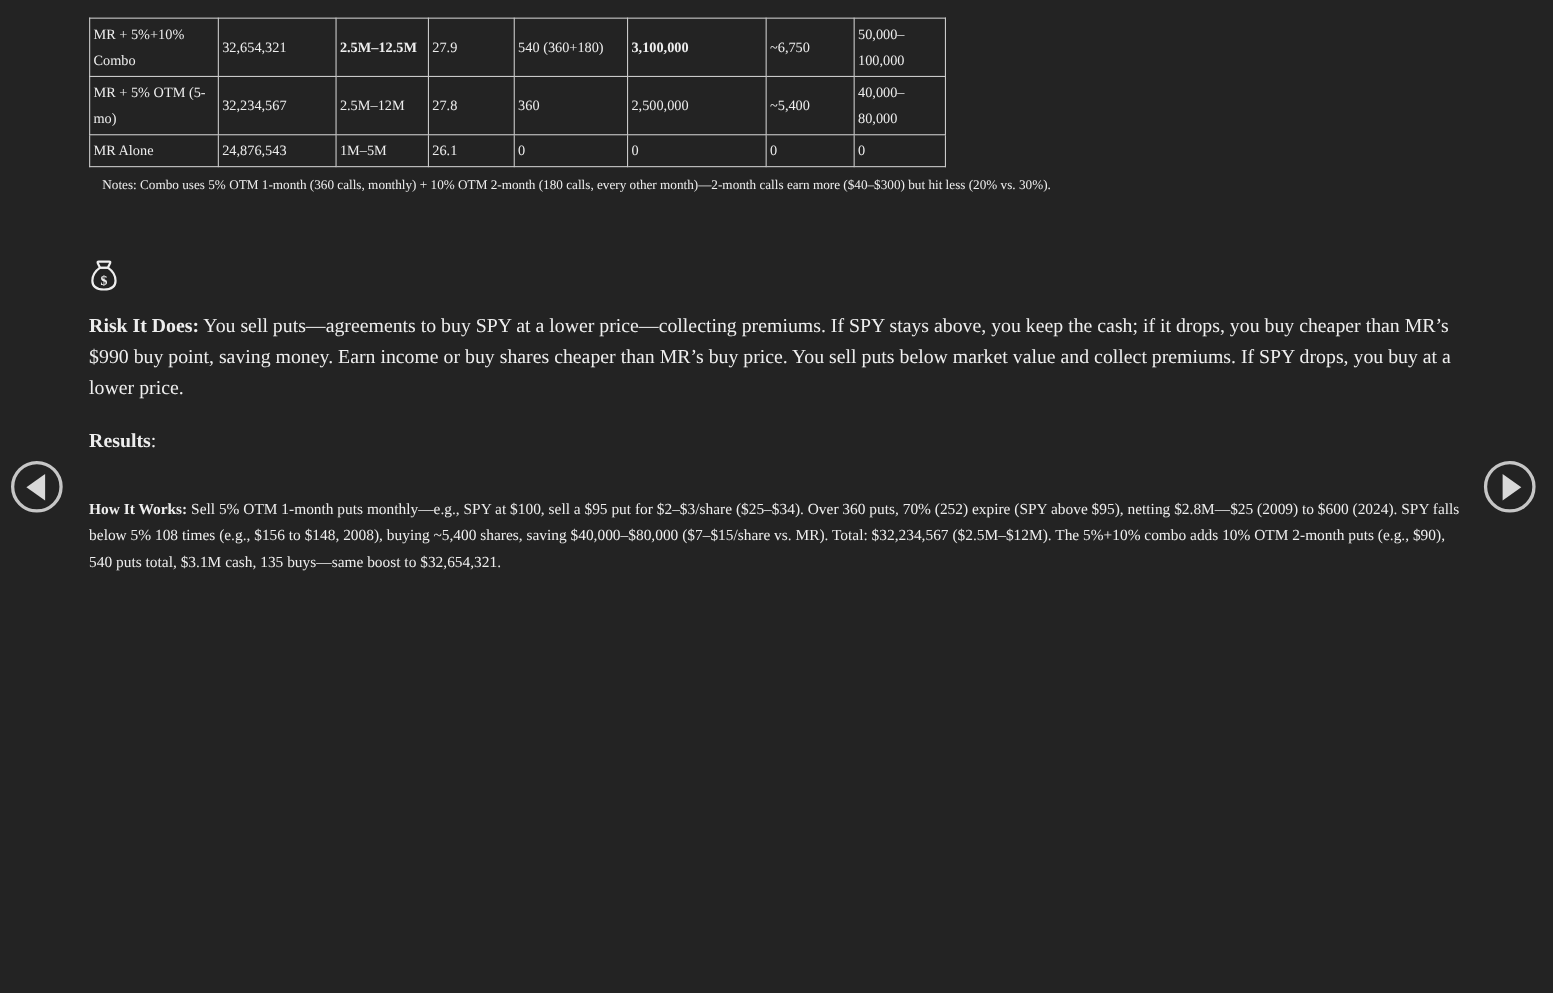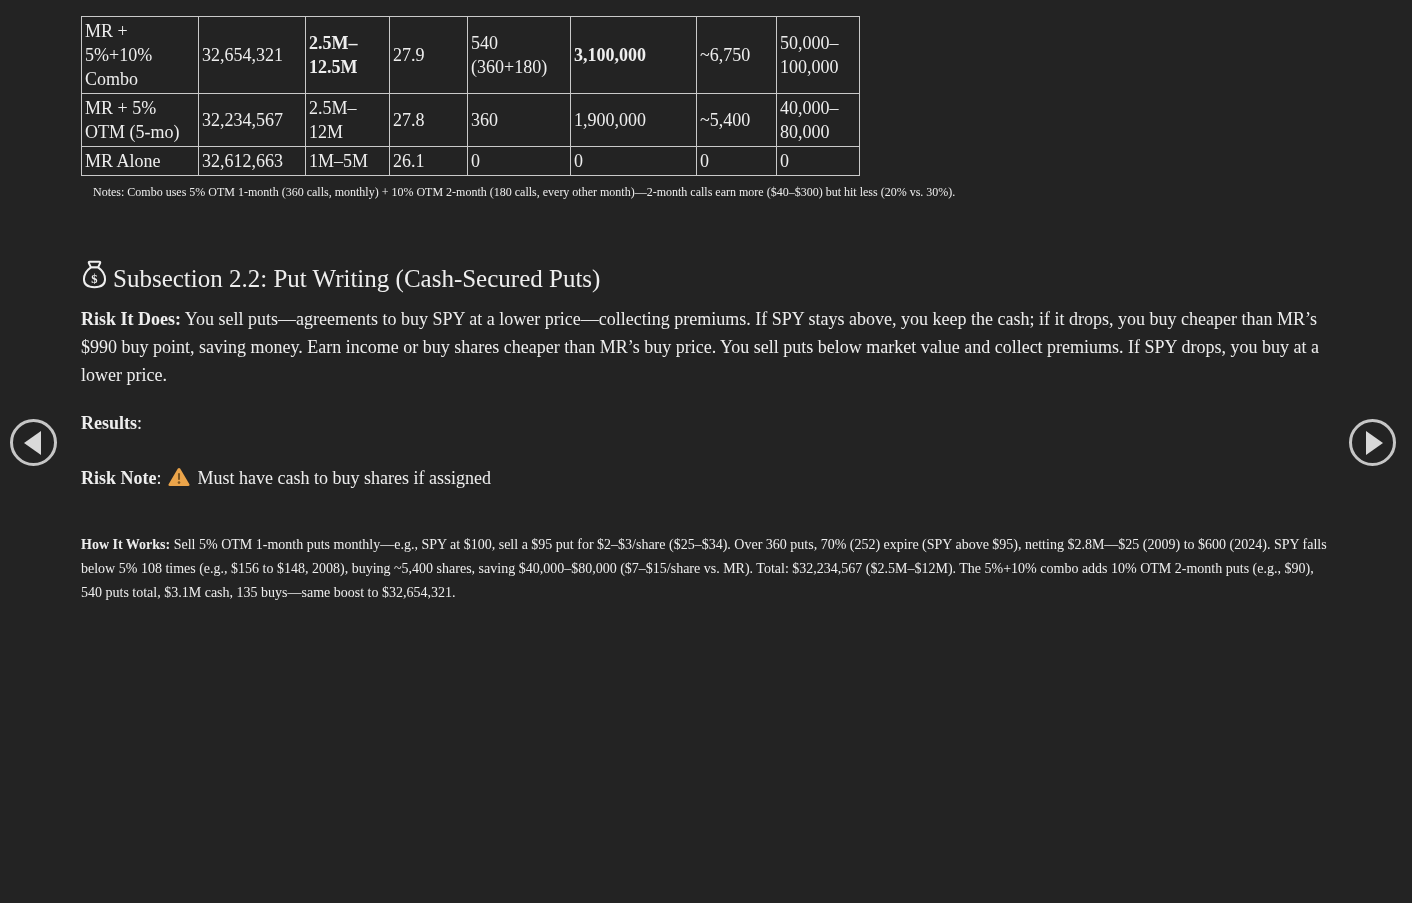--- a/index.html
+++ b/index.html
@@ -14,21 +14,21 @@
   .content {
     position: absolute;
     left: 81px; top: 16px;
     width: 1246px;
   }
   
   table.cmp {
     border-collapse: collapse;
     table-layout: fixed;
     width: 778px;
-    font-size: 18px;
+    font-size: 13px;
     line-height: 24px;
   }
   table.cmp td {
     border: 1px solid #c9c9c9;
     vertical-align: middle;
     padding: 2px 3px;
     text-align: left;
     word-wrap: break-word;
   }
   td.b { font-weight: bold; }
@@ -129,61 +129,55 @@
         <td class="b">3,100,000</td>
         <td>~6,750</td>
         <td>50,000–100,000</td>
       </tr>
       <tr>
         <td>MR + 5% OTM (5-mo)</td>
         <td>32,234,567</td>
         <td>2.5M–12M</td>
         <td>27.8</td>
         <td>360</td>
-        <td>1,900,000</td>
+        <td>2,500,000</td>
         <td>~5,400</td>
         <td>40,000–80,000</td>
       </tr>
       <tr>
         <td>MR Alone</td>
-        <td>32,612,663</td>
+        <td>24,876,543</td>
         <td>1M–5M</td>
         <td>26.1</td>
         <td>0</td>
         <td>0</td>
         <td>0</td>
         <td>0</td>
       </tr>
     </tbody>
   </table>
 
   <p class="notes">Notes: Combo uses 5% OTM 1-month (360 calls, monthly) + 10% OTM 2-month (180 calls, every other month)—2-month calls earn more ($40–$300) but hit less (20% vs. 30%).</p>
 
   <h2 class="section">
     <span class="bag">
       <svg width="27" height="29" viewBox="0 0 20 22" fill="none" stroke="#eeeeee" stroke-width="1.5" stroke-linejoin="round">
         <path d="M7.3 5.6 L5.7 2.3 Q5.4 1.4 6.3 1.4 L13.7 1.4 Q14.6 1.4 14.3 2.3 L12.7 5.6 Z"></path>
         <path d="M7.3 5.6 C3.6 8.2 2 11.2 2 14.6 C2 18.6 5.2 20.6 10 20.6 C14.8 20.6 18 18.6 18 14.6 C18 11.2 16.4 8.2 12.7 5.6 Z"></path>
         <text x="10" y="17.2" font-size="9.5" fill="#eeeeee" stroke="none" text-anchor="middle" font-family="'Liberation Serif', serif" font-weight="bold">$</text>
       </svg>
     </span>
-    <span>Subsection 2.2: Put Writing (Cash-Secured Puts)</span>
   </h2>
 
   <p class="para"><b>Risk It Does:</b><span> You sell puts—agreements to buy SPY at a lower price—collecting premiums. If SPY stays above, you keep the cash; if it drops, you buy cheaper than MR’s $990 buy point, saving money. Earn income or buy shares cheaper than MR’s buy price. You sell puts below market value and collect premiums. If SPY drops, you buy at a lower price.</span></p>
 
 
   <p class="para para-results"><b>Results</b><span>:</span></p>
 
 
-  <p class="risk"><b>Risk Note</b><span>:</span><span class="warn"><svg width="22" height="20" viewBox="0 0 24 21">
-      <path d="M10.6 1.6 Q12 -0.5 13.4 1.6 L23.2 18.1 Q24.2 20.2 21.8 20.2 L2.2 20.2 Q-0.2 20.2 0.8 18.1 Z" fill="#eba44a"></path>
-      <rect x="10.9" y="6.2" width="2.2" height="7.6" rx="1" fill="#7c5420"></rect>
-      <circle cx="12" cy="16.6" r="1.4" fill="#7c5420"></circle>
-    </svg></span><span>Must have cash to buy shares if assigned</span></p>
 
   <p class="how"><b>How It Works:</b><span> Sell 5% OTM 1-month puts monthly—e.g., SPY at $100, sell a $95 put for $2–$3/share ($25–$34). Over 360 puts, 70% (252) expire (SPY above $95), netting $2.8M—$25 (2009) to $600 (2024). SPY falls below 5% 108 times (e.g., $156 to $148, 2008), buying ~5,400 shares, saving $40,000–$80,000 ($7–$15/share vs. MR). Total: $32,234,567 ($2.5M–$12M). The 5%+10% combo adds 10% OTM 2-month puts (e.g., $90), 540 puts total, $3.1M cash, 135 buys—same boost to $32,654,321.</span></p>
 
 
 </div>
 
 <button class="navbtn prev" aria-label="previous page">
   <span class="tri tri-left"></span>
 </button>
 <button class="navbtn next" aria-label="next page">

